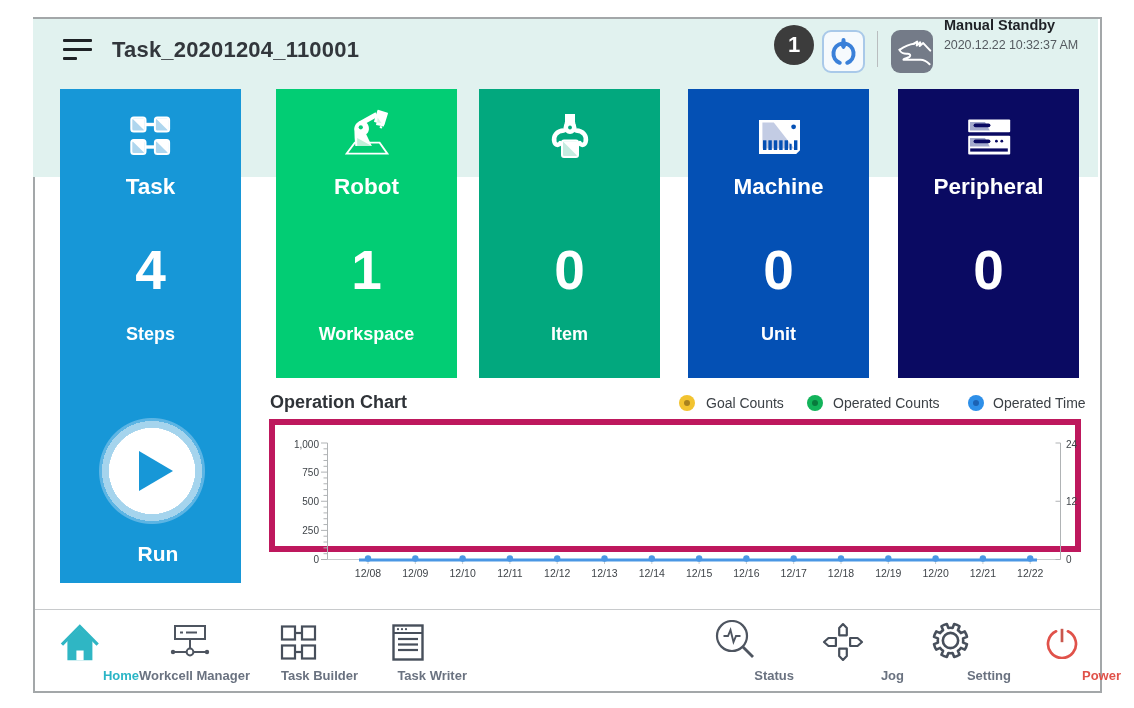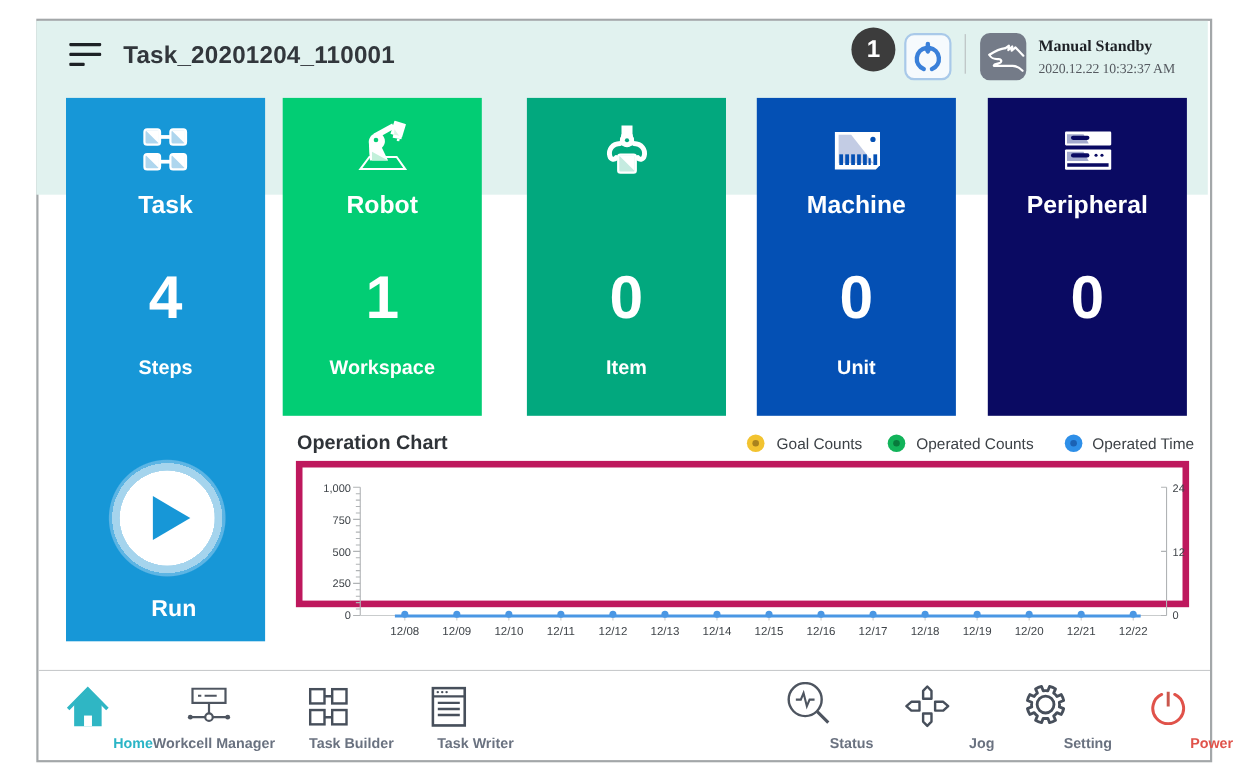--- a/index.html
+++ b/index.html
@@ -5,30 +5,30 @@
 * { margin:0; padding:0; box-sizing:border-box; }
 html,body { width:1134px; height:708px; background:#fff; font-family:"Liberation Sans", sans-serif; }
 #frame { position:absolute; left:33px; top:17px; width:1069px; height:676px; border:2px solid #a3a7a9; background:#fff; }
 #header { position:absolute; left:33px; top:19px; width:1065px; height:158px; background:#e1f2ef; }
 #title { position:absolute; left:112px; top:37px; font-size:22px; font-weight:bold; color:#32373c; letter-spacing:0.2px; }
 .hline { position:absolute; left:63px; width:29px; height:3px; background:#1e2226; border-radius:1px; }
 #circ1 { position:absolute; left:774px; top:25px; width:40px; height:40px; border-radius:50%; background:#3c3c3c; color:#fff; font-size:22px; font-weight:bold; text-align:center; line-height:40px; }
 #gripbtn { position:absolute; left:822px; top:30px; width:43px; height:43px; border:2px solid #a9c9e9; border-radius:9px; background:#f6fafd; }
 #hdivider { position:absolute; left:877px; top:31px; width:1px; height:36px; background:#b9bdbf; }
 #modebox { position:absolute; left:891px; top:30px; width:42px; height:43px; border-radius:9px; background:#747b88; }
-#modetext { position:absolute; left:944px; top:35px;font-family:Liberation Serif, serif; }
+#modetext { position:absolute; left:944px; top:18px; }
 #modetext .l1 { font-size:14.5px; font-weight:bold; color:#1e2126; line-height:15px; }
 #modetext .l2 { font-size:12.5px; color:#555a60; margin-top:5px; line-height:14px; letter-spacing:-0.1px; }
 .card { position:absolute; top:89px; width:181px; color:#fff; text-align:center;padding-left:42px; }
 .card .icon { position:absolute; left:0; top:20px; width:100%; text-align:center; }
 .card .name { position:absolute; left:0; top:87px; width:100%; font-size:22.5px; line-height:1; font-weight:bold; }
 .card .num { position:absolute; left:0; top:153.5px; width:100%; font-size:55px; line-height:1; font-weight:bold; }
 .card .sub { position:absolute; left:0; top:236.3px; width:100%; font-size:18px; line-height:1; font-weight:bold; }
 #card1 { left:60px; height:494px; background:#1797d7; }
-#card2 { left:257px; height:289px; background:#02cd74;text-align:center; }
+#card2 { left:276px; height:289px; background:#02cd74;text-align:center; }
 #card3 { left:479px; height:289px; background:#02a87e; }
 #card4 { left:688px; height:289px; background:#0450b4; }
 #card5 { left:898px; height:289px; background:#0a0a62; }
 #runring { position:absolute; left:98px; top:417px; width:108px; height:108px; border-radius:50%; background:radial-gradient(circle, #ffffff 0 43px, #a5d4ed 43px 50px, rgba(150,205,238,0.55) 50px 52.5px, rgba(140,198,234,0) 53.5px); }
 #runcirc { position:absolute; left:109px; top:428px; width:86px; height:86px; border-radius:50%; background:#fff; }
 #runtri { position:absolute; left:139px; top:451px; width:0; height:0; border-left:34px solid #1797d7; border-top:20.5px solid transparent; border-bottom:20.5px solid transparent; }
 #runlabel { position:absolute; left:60px; top:543px; width:184px; text-align:center; color:#fff; font-size:21px; line-height:1; font-weight:bold;padding-left:12px; }
 #opchart-title { position:absolute; left:270px; top:392px; font-size:18px; font-weight:bold; color:#2f3338; }
 .legend { position:absolute; top:395px; font-size:14px; color:#3c4146; }
 .ldot { position:absolute; top:395px; width:16px; height:16px; border-radius:50%; }

